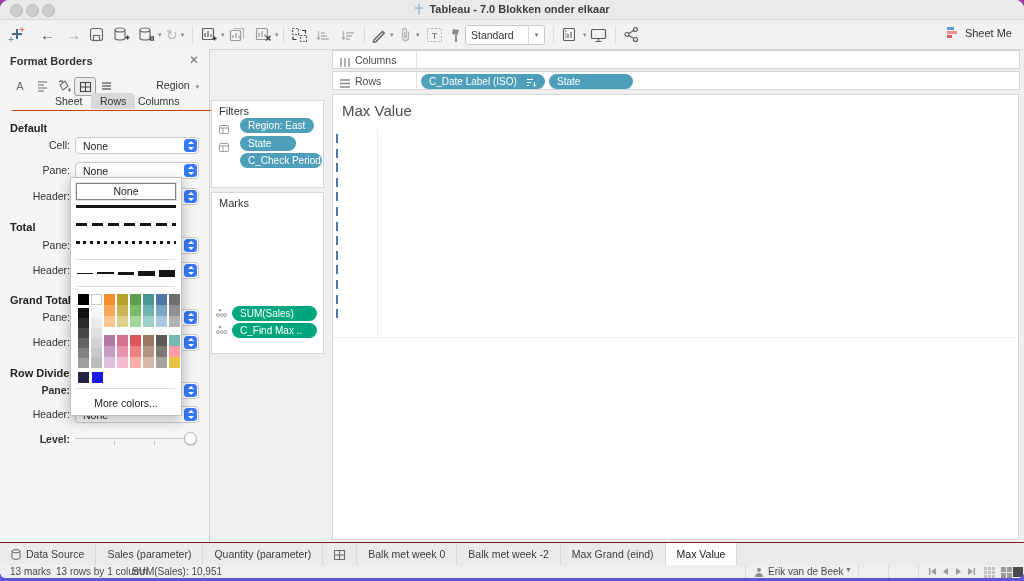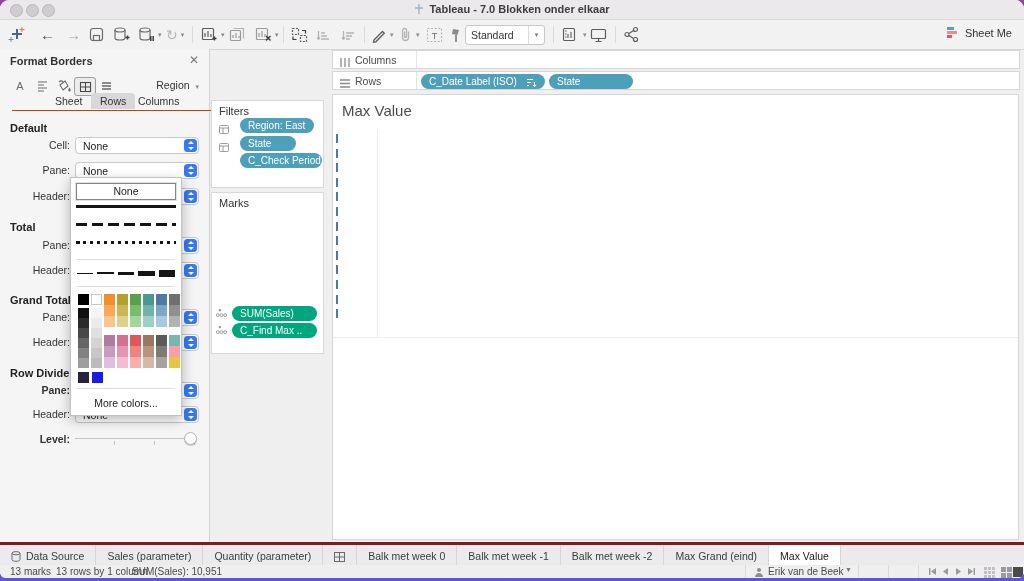--- a/index.html
+++ b/index.html
@@ -86,21 +86,21 @@
   
   .shelf{position:absolute;left:332px;width:688px;height:19px;background:#fff;border:1px solid #d6d4d6;box-sizing:border-box;}
   .shelf .slbl{position:absolute;left:22px;top:3px;font-size:10.5px;color:#4a4a4a;}
   .shelf .sdiv{position:absolute;left:83px;top:0;bottom:0;width:1px;background:#e3e1e3;}
   .canvas{position:absolute;left:332px;top:94px;width:687px;height:446px;background:#fff;border:1px solid #d6d4d6;box-sizing:border-box;}
   .cv-title{position:absolute;left:9px;top:7px;font-size:15px;color:#4c4c4c;}
   .gridline-v{position:absolute;left:44px;top:34px;width:1px;height:208px;background:#ececec;}
   .paneline-h{position:absolute;left:0px;top:242px;width:100%;height:1px;background:#efefef;}
   .tickmark{position:absolute;left:3px;width:2px;height:9px;background:#4e79a7;}
   
-  .tabbar{position:absolute;left:0;top:542px;width:100%;height:23px;background:#eceaec;border-top:3px solid #7f1d1d;display:flex;overflow:hidden;}
+  .tabbar{position:absolute;left:0;top:542px;width:100%;height:23px;background:#eceaec;border-top:1px solid #7f1d1d;display:flex;overflow:hidden;}
   .sheet-tab{height:23px;line-height:23px;padding:0 11px;font-size:10.5px;color:#3c3c3c;border-right:1px solid #d8d6d8;white-space:nowrap;display:flex;align-items:center;gap:5px;}
   .sheet-tab.active{background:#fff;color:#1a1a1a;}
   
   .statusbar{position:absolute;left:0;top:565px;width:100%;height:13px;background:#f0eff0;font-size:10px;color:#4a4a4a;}
   .sb-item{position:absolute;top:1px;}
   .sb-sep{position:absolute;top:0;bottom:0;width:1px;background:#dbd9db;}
   .sb-ico{position:absolute;top:1.5px;color:#8d8d8d;}
 </style>
 </head>
 <body>
@@ -605,23 +605,20 @@
             <svg width="11" height="10" viewBox="0 0 11 10" fill="none" stroke="#6a6a6a" stroke-width="1">
               <rect x="0.5" y="0.5" width="10" height="9"></rect>
               <path d="M5.5 0.5v9M0.5 5h10"></path>
             </svg>
           </span>
         </div>
         <div class="sheet-tab">
           <span>Balk met week 0</span>
         </div>
         <div class="sheet-tab">
-          <span>Balk met week -1</span>
-        </div>
-        <div class="sheet-tab">
           <span>Balk met week -2</span>
         </div>
         <div class="sheet-tab">
           <span>Max Grand (eind)</span>
         </div>
         <div class="sheet-tab active">
           <span>Max Value</span>
         </div>
       </div>
 

